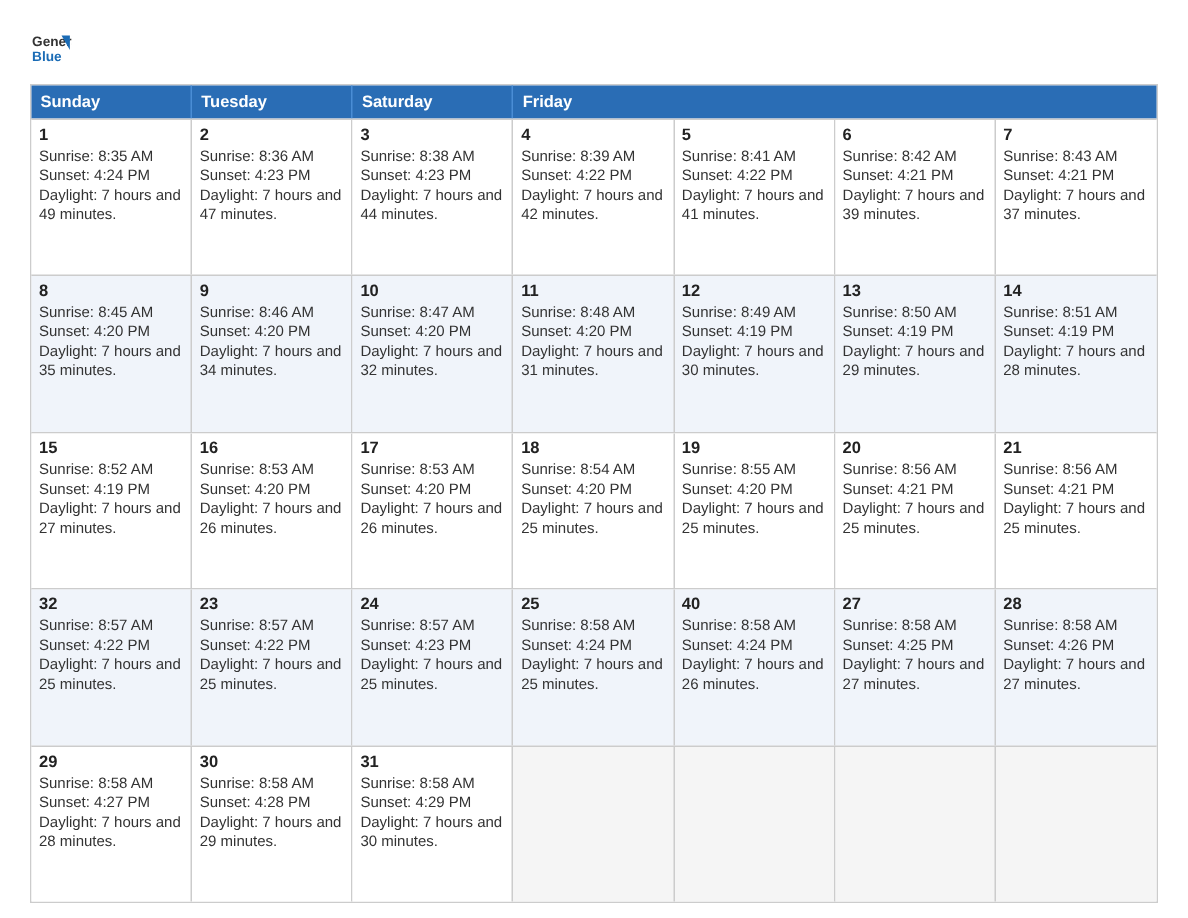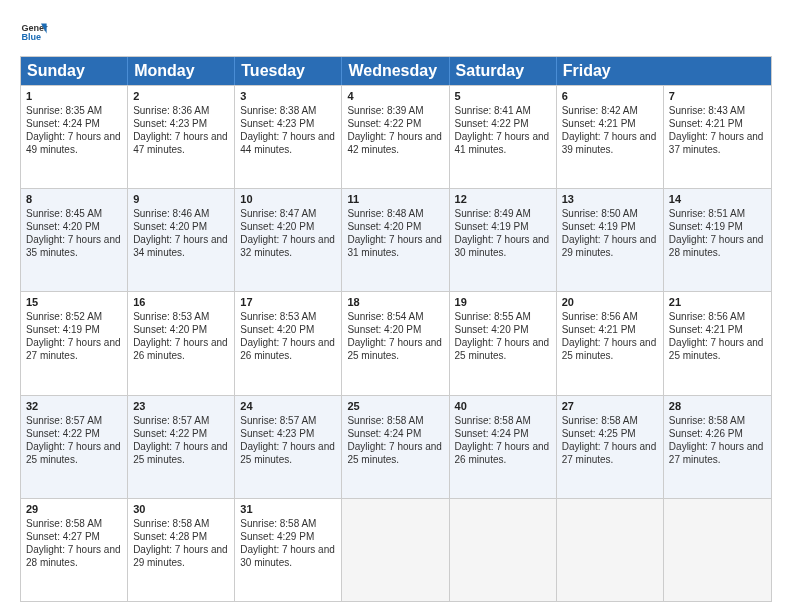--- a/index.html
+++ b/index.html
@@ -50,21 +50,21 @@
       flex-direction: column;
       border: 1px solid #ccc;
     }
     .cal-header-row {
       display: grid;
       grid-template-columns: repeat(7, 1fr);
       background-color: #2a6db5;
     }
     .cal-header-cell {
       color: #fff;
-      font-size: 16px;
+      font-size: 11px;
       font-weight: bold;
       padding: 5px 6px;
       border-right: 1px solid #4a8dd5;
       text-align: left;
     }
     .cal-header-cell:last-child { border-right: none; }
     .cal-body {
       display: flex;
       flex-direction: column;
       flex: 1;
@@ -114,23 +114,21 @@
     </div>
     <div class="title-block">
       <div class="month-title"></div>
       <div class="subtitle"></div>
     </div>
   </div>
 
   <div class="calendar">
     <div class="cal-header-row">
     <div class="cal-header-cell">Sunday</div>
-        <div class="cal-header-cell">Monday</div>
         <div class="cal-header-cell">Tuesday</div>
-        <div class="cal-header-cell">Wednesday</div>
         <div class="cal-header-cell">Saturday</div>
         <div class="cal-header-cell">Friday</div>
       </div>
     <div class="cal-body">
     <div class="cal-week">
           <div class="cal-cell">
             <div class="day-num">1</div>
             <div class="day-info">Sunrise: 8:35 AM<br>Sunset: 4:24 PM<br>Daylight: 7 hours and 49 minutes.</div>
           </div>
           <div class="cal-cell">

